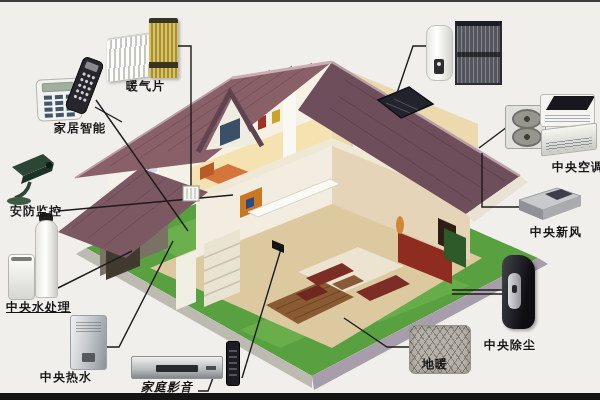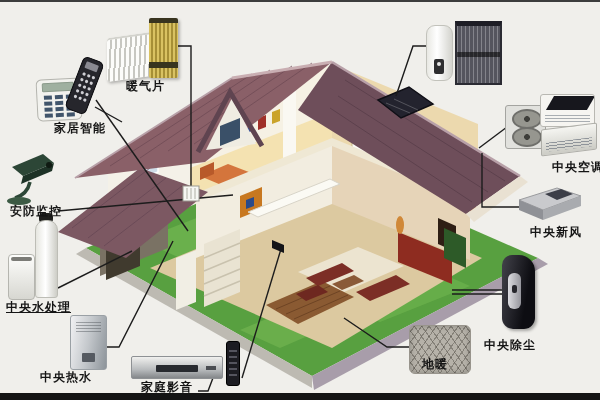--- a/index.html
+++ b/index.html
@@ -338,21 +338,21 @@
         <i></i>
       </span>
   </div>
   <div class="dev solar-panel"></div>
 
   <div class="lbl" style="left:126px;top:78px;">暖气片</div>
   <div class="lbl" style="left:33px;top:120px;padding-left:21px;">家居智能</div>
   <div class="lbl" style="left:10px;top:203px;">安防监控</div>
   <div class="lbl" style="left:6px;top:299px;text-decoration:underline;">中央水处理</div>
   <div class="lbl" style="left:40px;top:369px;">中央热水</div>
-  <div class="lbl" style="left:141px;top:379px;">家庭影音</div>
+  <div class="lbl" style="left:141px;top:379px;font-style:italic;">家庭影音</div>
   <div class="lbl" style="left:422px;top:356px;">地暖</div>
   <div class="lbl" style="left:484px;top:326px;margin-top:11px;">中央除尘</div>
   <div class="lbl" style="left:530px;top:224px;">中央新风</div>
   <div class="lbl" style="left:552px;top:159px;">中央空调</div>
 
   <div class="edge-top"></div>
   <div class="edge-bottom"></div>
 </div>
 
 </body></html>

